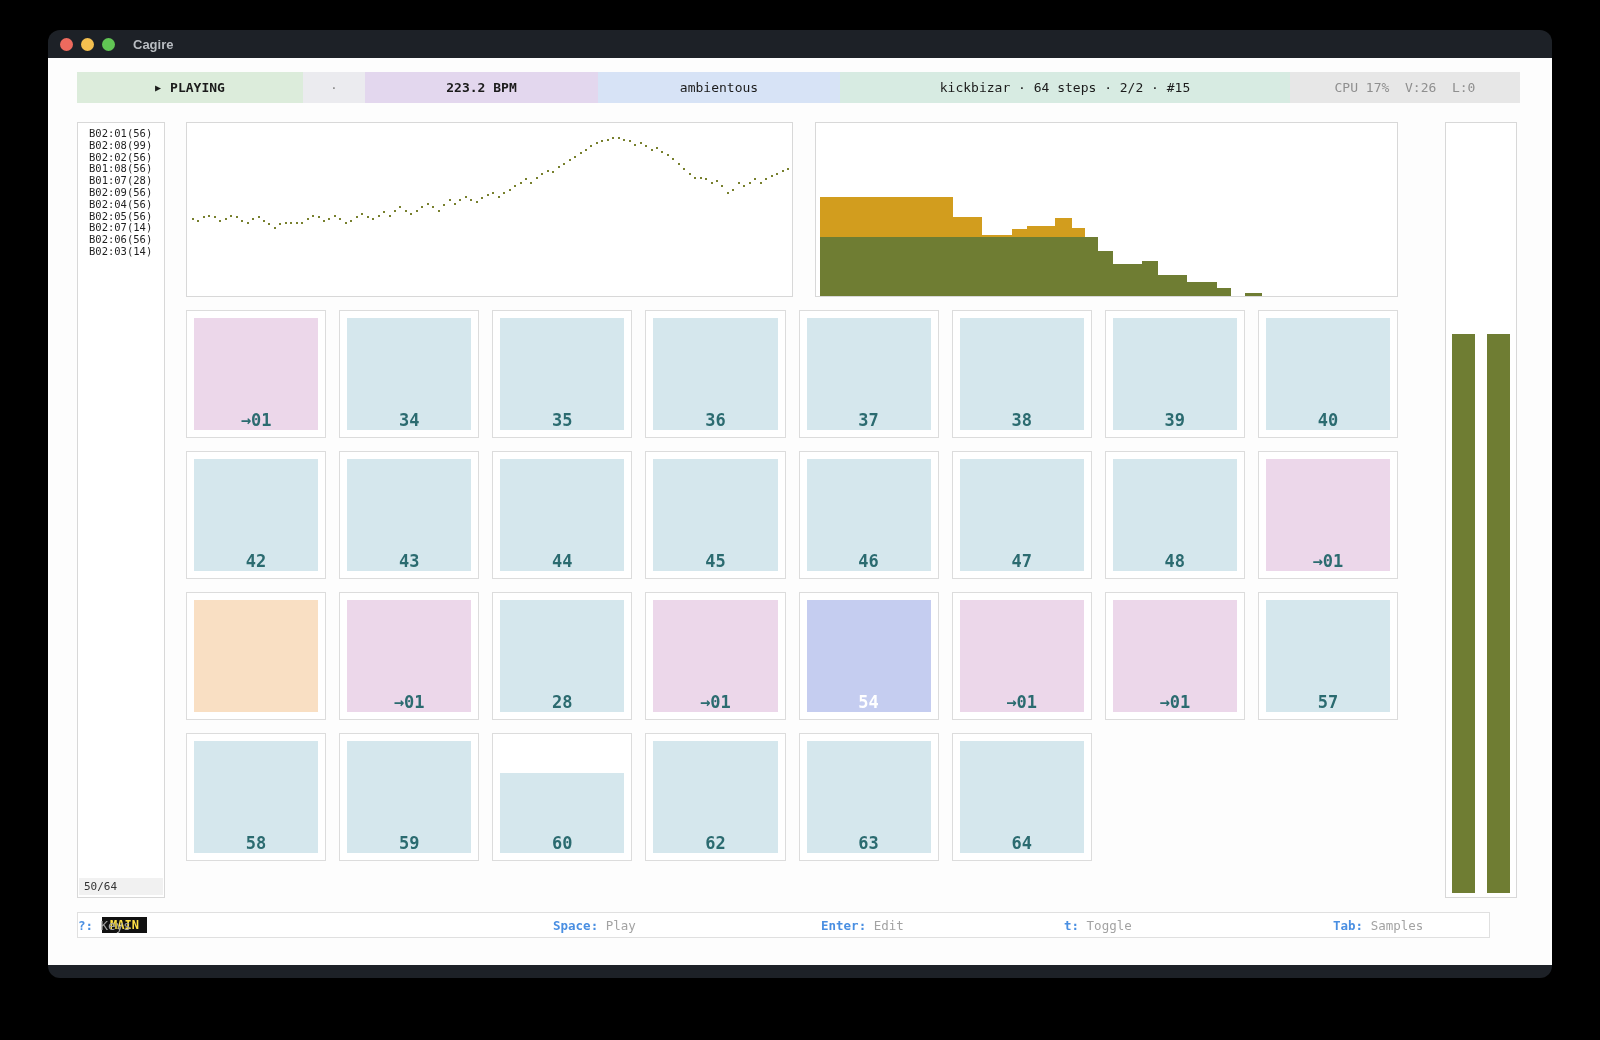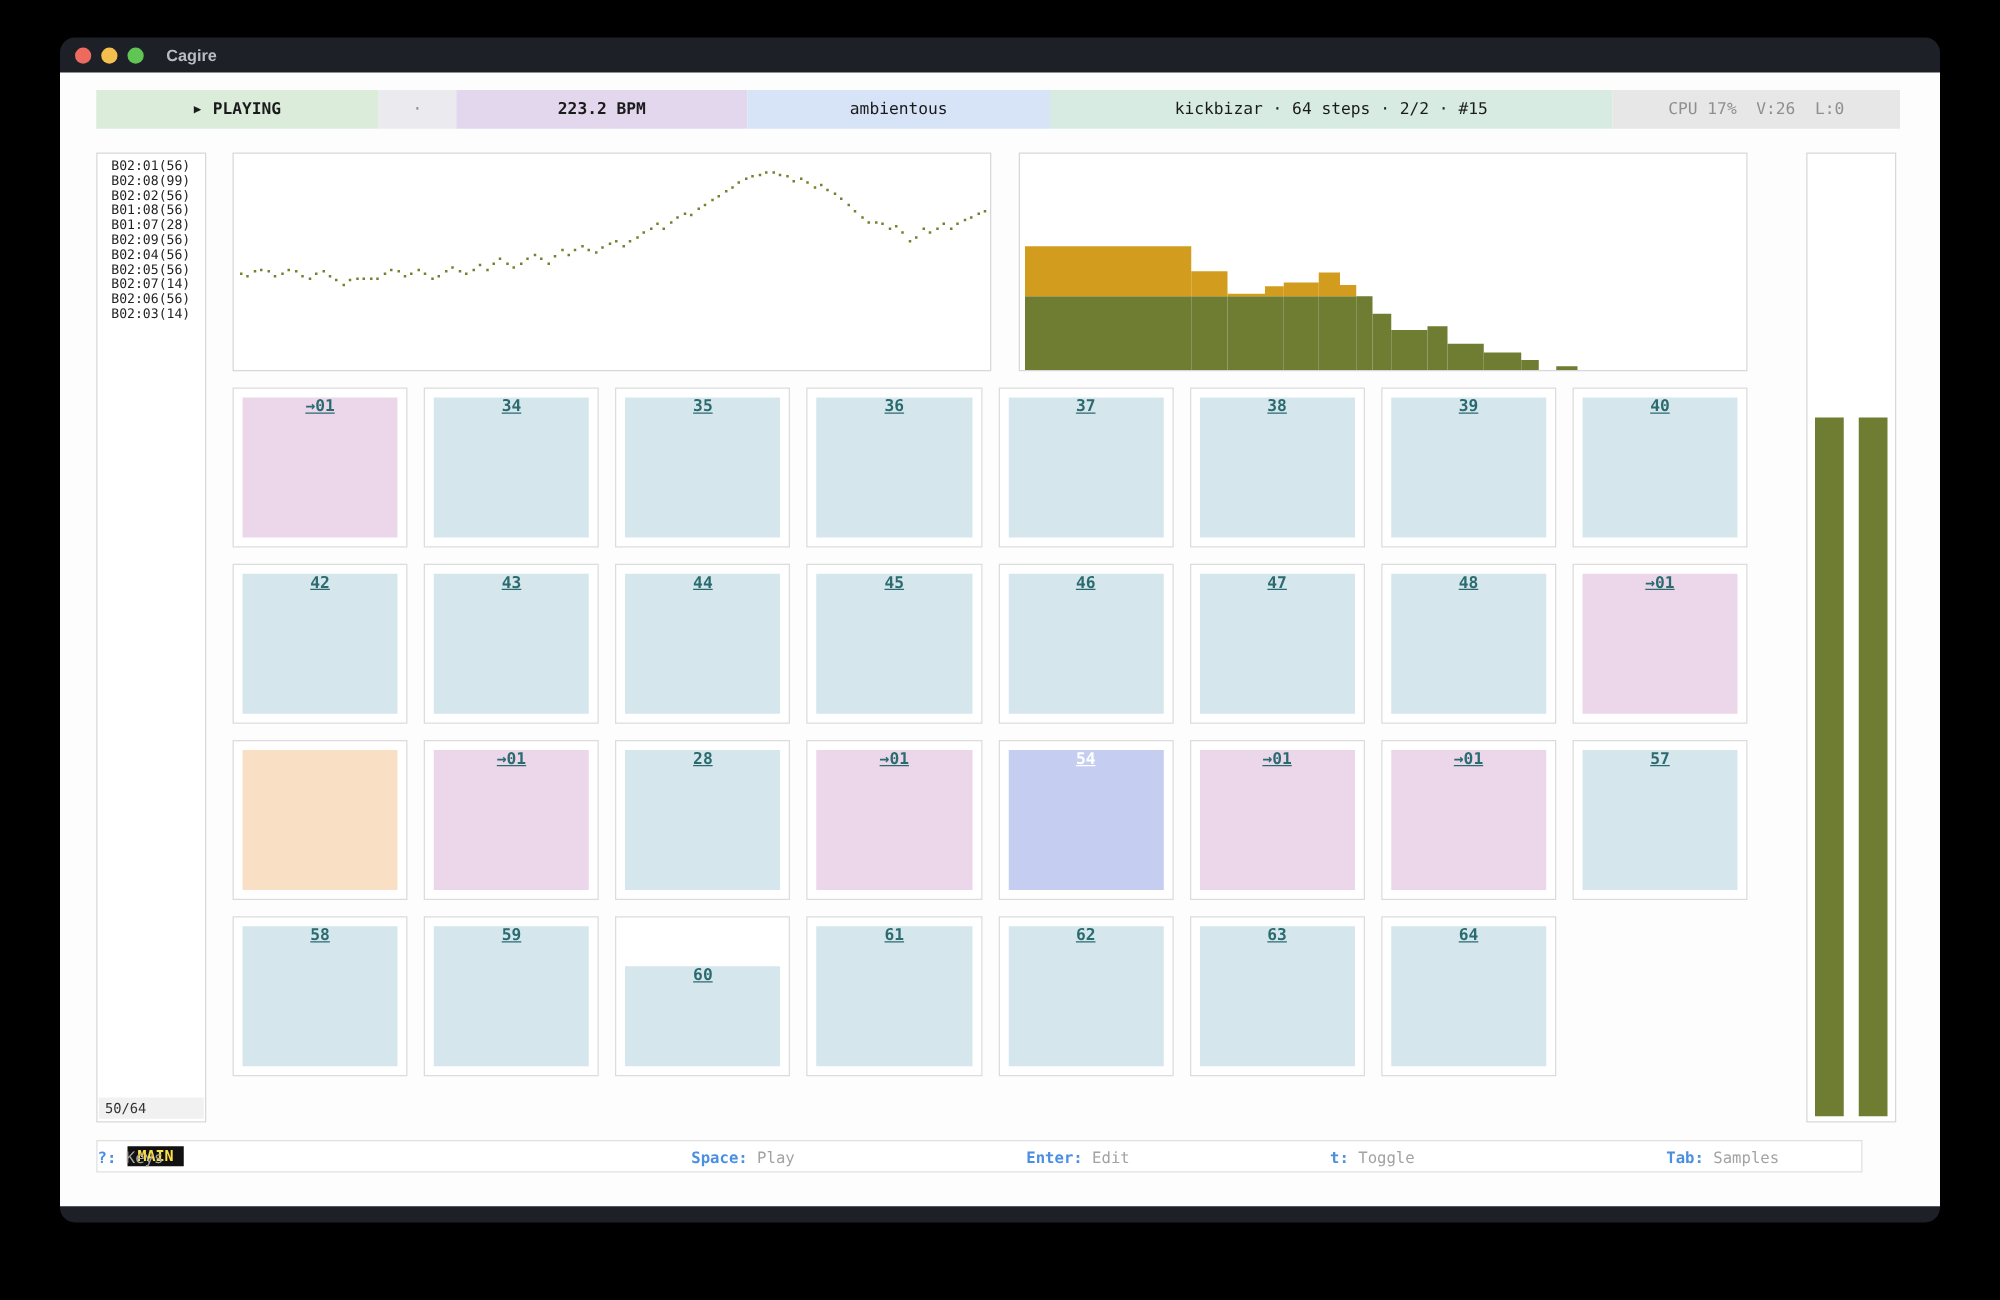--- a/index.html
+++ b/index.html
@@ -55,22 +55,22 @@
   
   .grid{
     position:absolute;left:138px;top:252px;width:1212px;height:551px;
     display:grid;grid-template-columns:repeat(8,1fr);grid-template-rows:repeat(4,128px);
     column-gap:13px;row-gap:13px;
   }
   .cell{
     position:relative;background:#fff;border:1px solid #dcdcdc;box-sizing:border-box;
   }
   .cell-fill{
-    position:absolute;inset:7px;display:flex;align-items:flex-start;justify-content:center;
-    font-size:13px;font-weight:bold;text-decoration:underline;
+    position:absolute;inset:7px;display:flex;align-items:flex-end;justify-content:center;
+    font-size:17px;font-weight:bold;
   }
   
   .meter-panel{
     position:absolute;left:1397px;top:64px;width:72px;height:776px;
     background:#fff;border:1px solid #d8d8d8;box-sizing:border-box;
   }
   .meter-wrap{
     position:absolute;left:6px;right:6px;top:4px;bottom:4px;
     display:flex;justify-content:space-between;align-items:flex-end;
   }
@@ -407,25 +407,20 @@
             <span>59</span>
           </div>
         </div>
         <div class="cell">
           <div class="cell-fill" style="background: rgb(213, 231, 237); color: rgb(43, 107, 112); margin-top: 32px;">
             <span>60</span>
           </div>
         </div>
         <div class="cell">
           <div class="cell-fill" style="background: rgb(213, 231, 237); color: rgb(43, 107, 112);">
-            <span>61</span>
-          </div>
-        </div>
-        <div class="cell">
-          <div class="cell-fill" style="background: rgb(213, 231, 237); color: rgb(43, 107, 112);">
             <span>62</span>
           </div>
         </div>
         <div class="cell">
           <div class="cell-fill" style="background: rgb(213, 231, 237); color: rgb(43, 107, 112);">
             <span>63</span>
           </div>
         </div>
         <div class="cell">
           <div class="cell-fill" style="background: rgb(213, 231, 237); color: rgb(43, 107, 112);">

